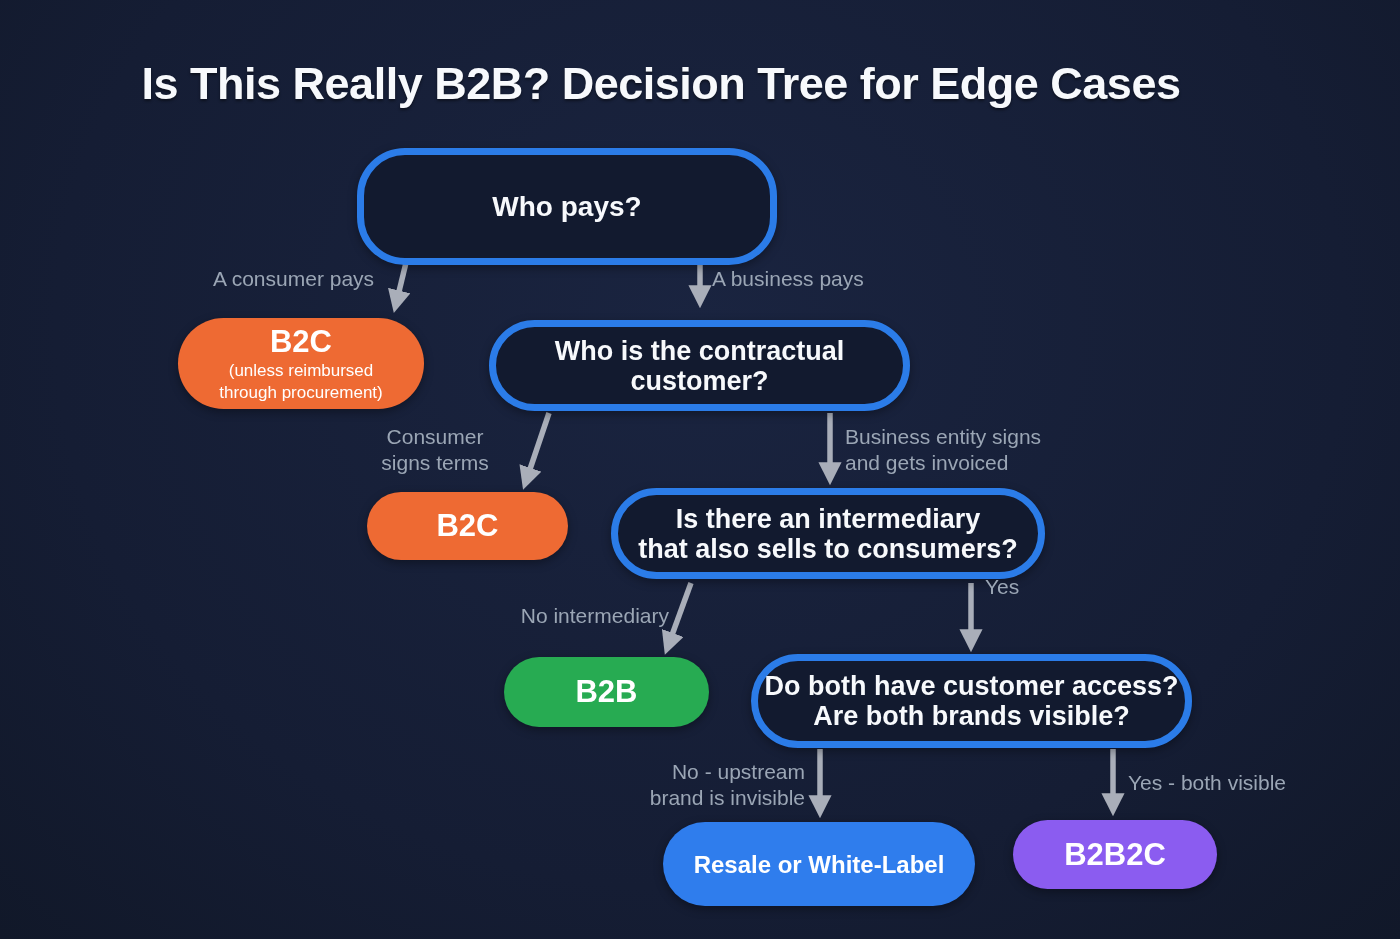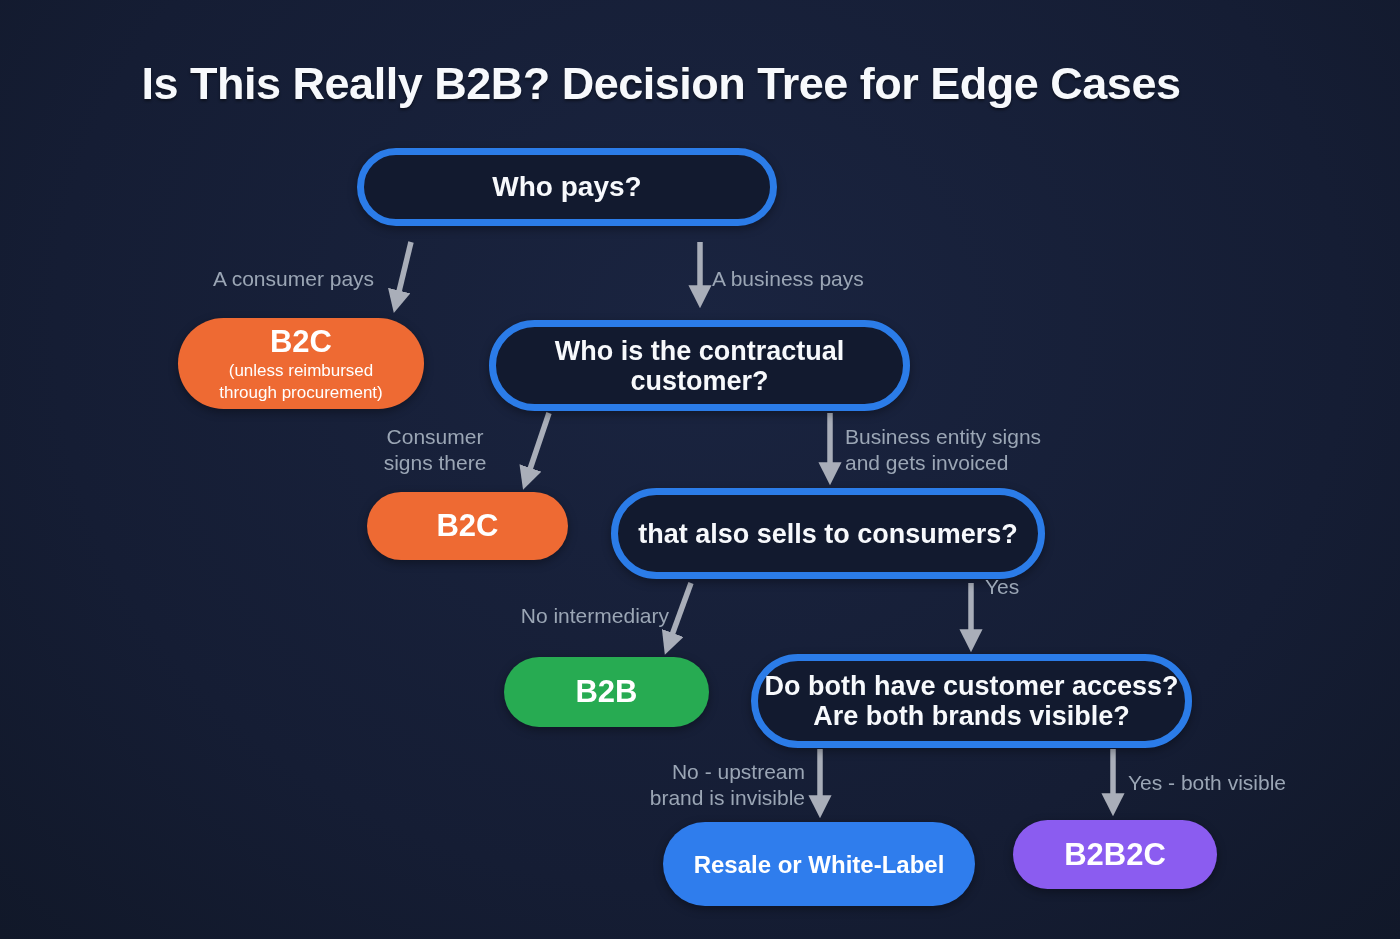--- a/index.html
+++ b/index.html
@@ -38,21 +38,21 @@
   .pill .mid{font-size:24px; line-height:29px; font-weight:700;}
   .edge-label{
     position:absolute; color:var(--edge-label); font-size:21px; line-height:26px;
     font-weight:400;
   }
   .edges{position:absolute; left:0; top:0; width:1400px; height:939px; pointer-events:none;}
   .edges line{stroke:var(--arrow); stroke-width:5.5;}
   .arrowhead-path{fill:var(--arrow);}
 
   
-  #node-who-pays{left:357px; top:148px; width:420px; height:78px; font-size:28px;}
+  #node-who-pays{left:357px; top:148px; width:420px; height:117px; font-size:28px;}
   #node-contractual{left:489px; top:320px; width:421px; height:91px;}
   #node-intermediary{left:611px; top:488px; width:434px; height:91px;}
   #node-brands{left:751px; top:654px; width:441px; height:94px;}
 
   #pill-b2c-reimbursed{left:178px; top:318px; width:246px; height:91px; background:var(--result-orange);}
   #pill-b2c{left:367px; top:492px; width:201px; height:68px; background:var(--result-orange);}
   #pill-b2b{left:504px; top:657px; width:205px; height:70px; background:var(--result-green);}
   #pill-resale{left:663px; top:822px; width:312px; height:84px; background:var(--result-blue);}
   #pill-b2b2c{left:1013px; top:820px; width:204px; height:69px; background:var(--result-purple);}
 
@@ -89,20 +89,21 @@
 <div class="qnode" id="node-who-pays">
   <span>Who pays?</span>
 </div>
 
 <div class="qnode" id="node-contractual">
   <span>Who is the contractual</span>
   <span>customer?</span>
 </div>
 
 <div class="qnode" id="node-intermediary">
+  <span>Is there an intermediary</span>
   <span>that also sells to consumers?</span>
 </div>
 
 <div class="qnode" id="node-brands">
   <span>Do both have customer access?</span>
   <span>Are both brands visible?</span>
 </div>
 
 <div class="pill" id="pill-b2c-reimbursed">
   <span class="big">B2C</span>
@@ -124,21 +125,21 @@
 
 <div class="pill" id="pill-b2b2c">
   <span class="big">B2B2C</span>
 </div>
 
 <div class="edge-label" id="label-consumer-pays">A consumer pays</div>
 <div class="edge-label" id="label-business-pays">A business pays</div>
 
 <div class="edge-label" id="label-consumer-signs">
   <span style="display:block">Consumer</span>
-  <span style="display:block">signs there</span>
+  <span style="display:block">signs terms</span>
 </div>
 
 <div class="edge-label" id="label-business-signs">
   <span style="display:block">Business entity signs</span>
   <span style="display:block">and gets invoiced</span>
 </div>
 
 <div class="edge-label" id="label-no-intermediary">No intermediary</div>
 <div class="edge-label" id="label-yes">Yes</div>
 

